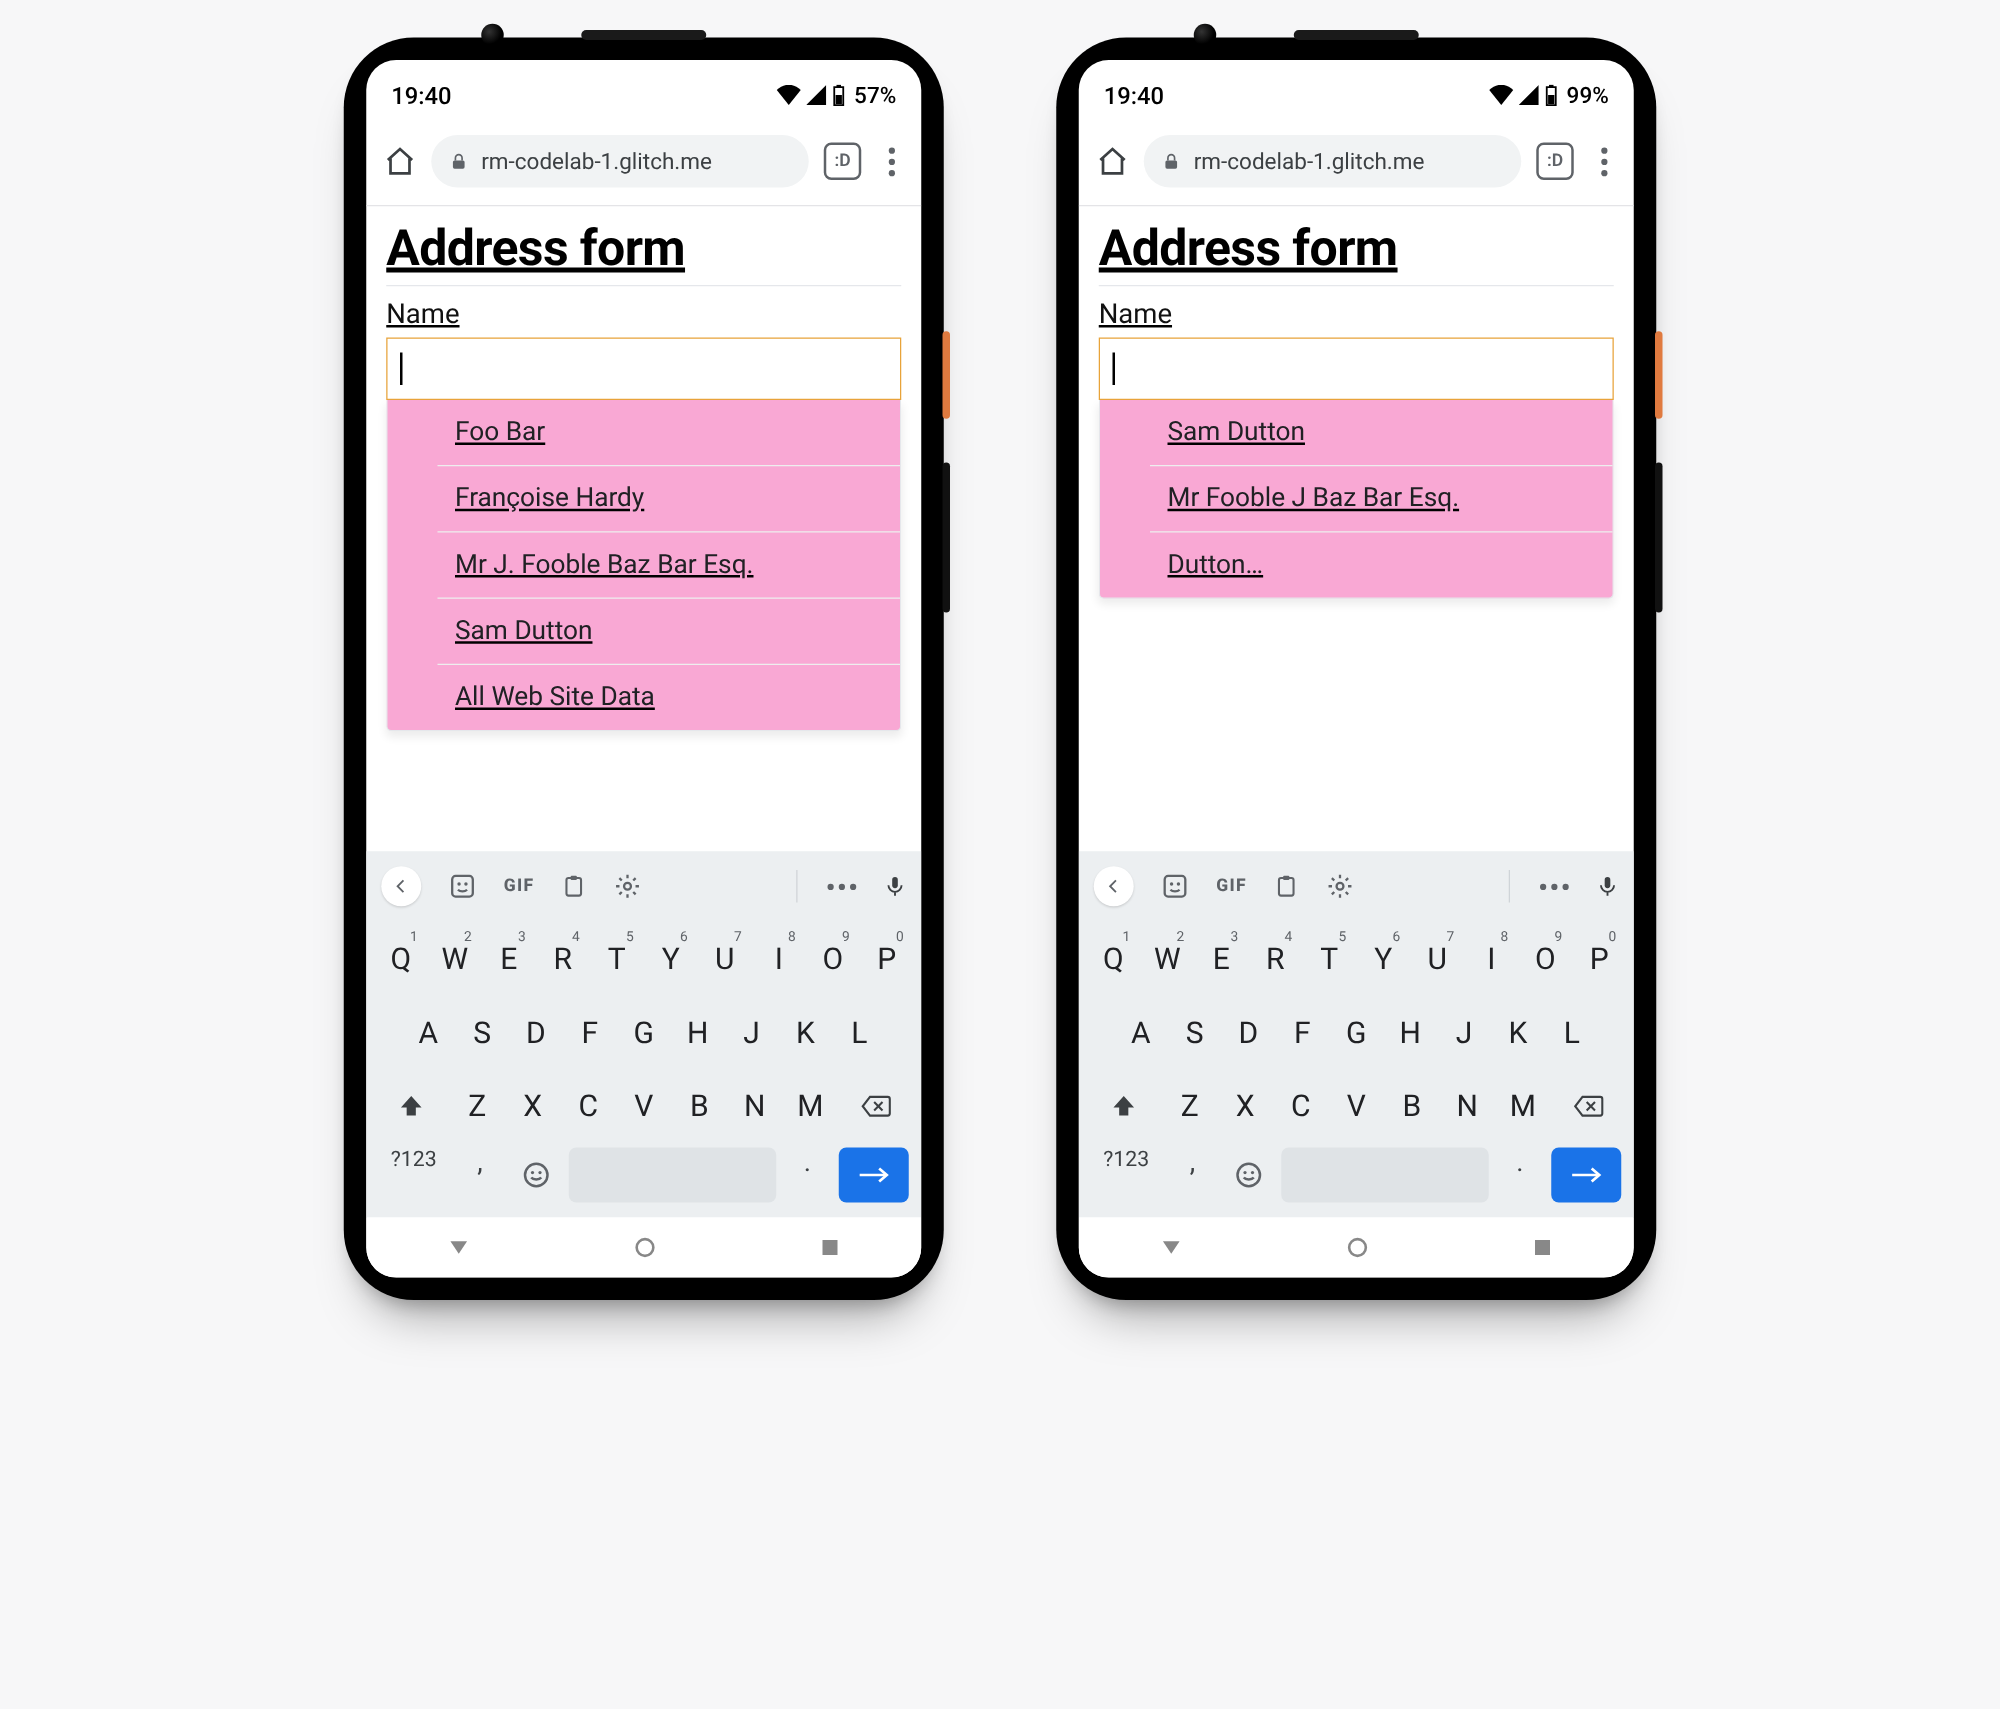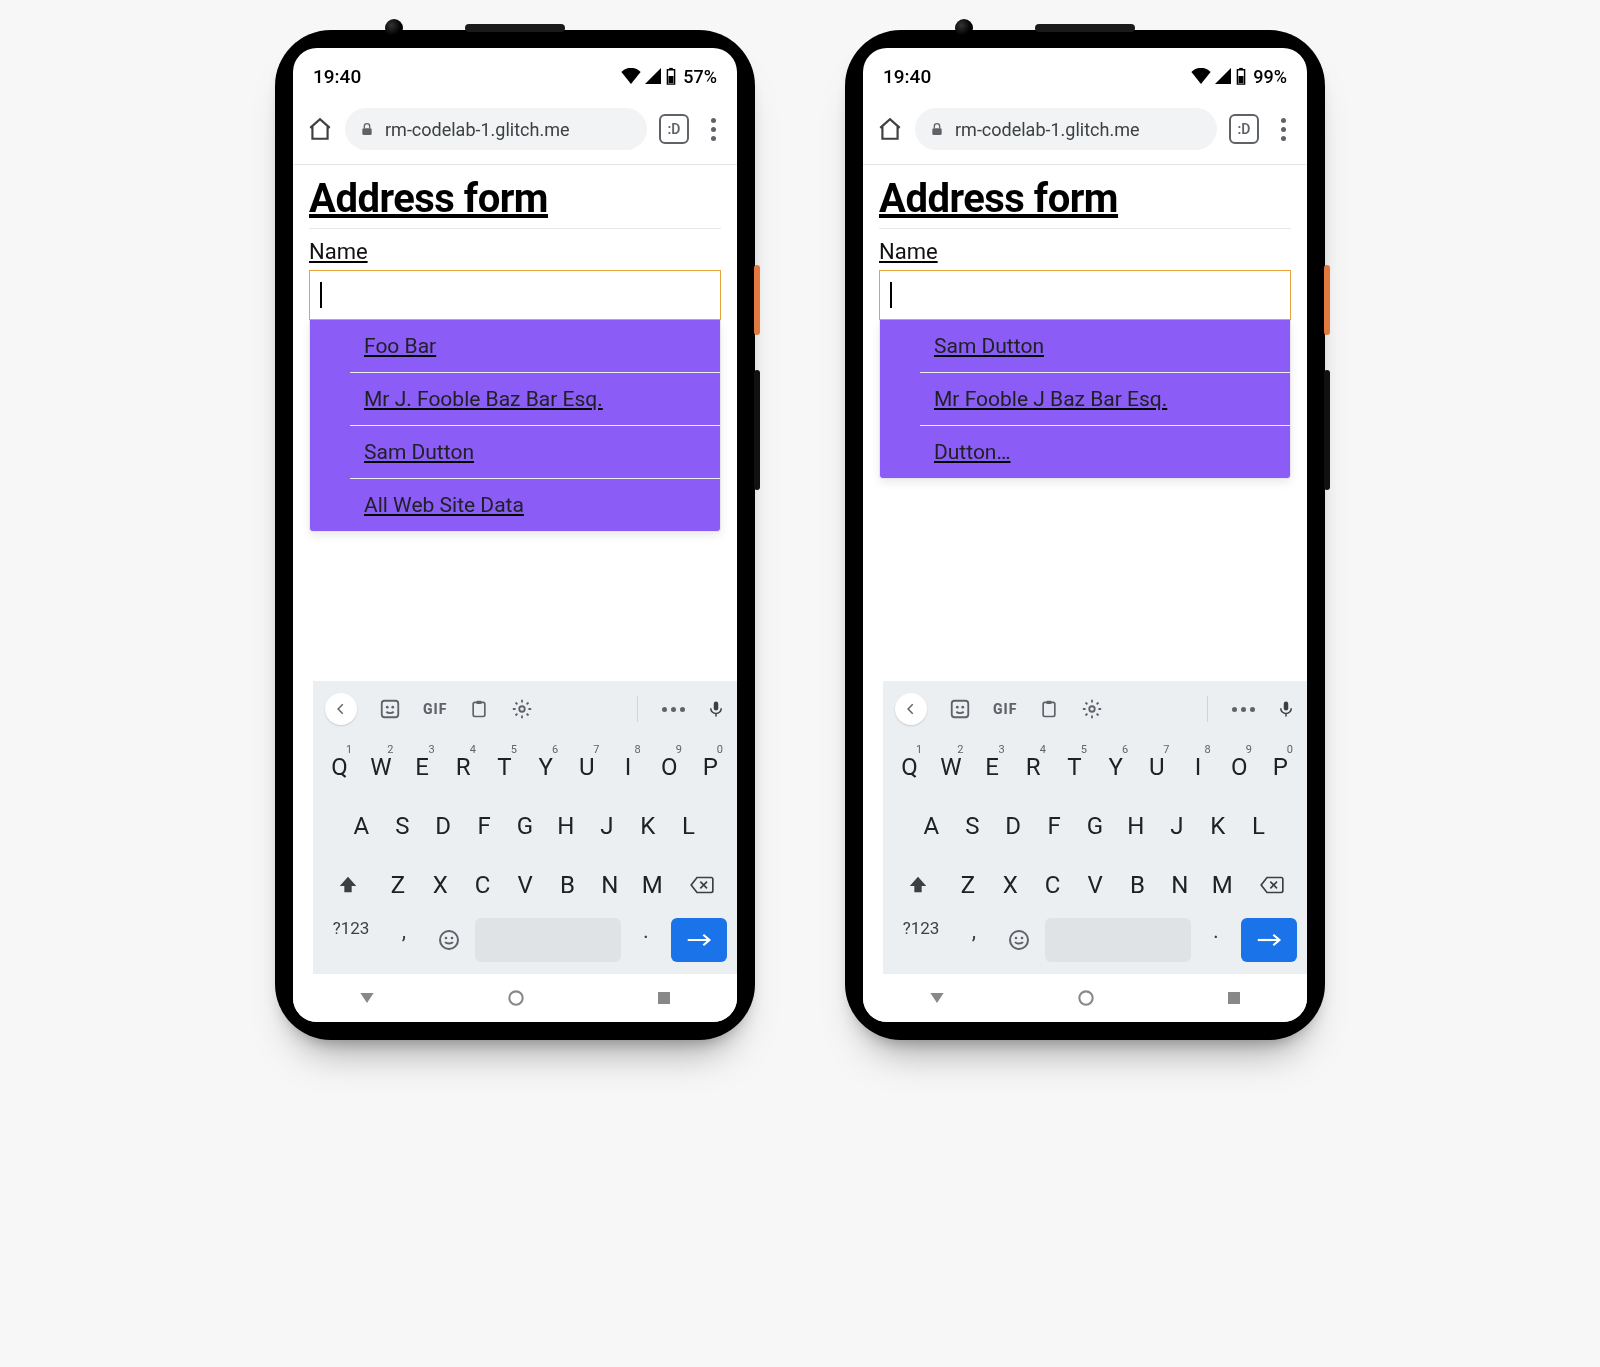--- a/index.html
+++ b/index.html
@@ -182,36 +182,35 @@
     animation: blink 1.1s step-start infinite;
   }
   @keyframes blink { 50% { opacity: 0; } }
 
   .suggestions {
     margin-top: 0;
     border: 1px solid #e5e7eb;
     border-top: none;
     border-radius: 0 0 4px 4px;
     box-shadow: 0 4px 8px rgba(0,0,0,.08);
-    background: #8b5cf6;
+    background: #f9a8d4;
   }
   .suggestions li {
     list-style: none;
     padding: 14px 14px;
     font-size: 21px;
     color: #202124;
     border-top: 1px solid #eee;
   }
   .suggestions li:first-child { border-top: none; }
 
   
   .kbd {
     background: #eceff1;
     padding: 8px 6px 12px 6px;
-    margin-left: 20px;
   }
   .kbd-toolbar {
     display: flex;
     align-items: center;
     justify-content: space-between;
     padding: 4px 6px 10px 6px;
   }
   .tb-left, .tb-right { display:flex; align-items:center; gap:22px; }
   .tb-btn {
     width: 32px; height: 32px; border-radius: 50%;
@@ -326,20 +325,21 @@
 
       <div class="page">
         <h1>Address form</h1>
         <div class="hr"></div>
         <label>Name</label>
         <div class="caret">
           <input class="name-input" value="" style="">
         </div>
         <ul class="suggestions">
           <li>Foo Bar</li>
+          <li>Françoise Hardy</li>
           <li>Mr J. Fooble Baz Bar Esq.</li>
           <li>Sam Dutton</li>
           <li>All Web Site Data</li>
         </ul>
       </div>
 
       <div class="kbd">
         <div class="kbd-toolbar">
           <div class="tb-left">
             <div class="tb-btn">

